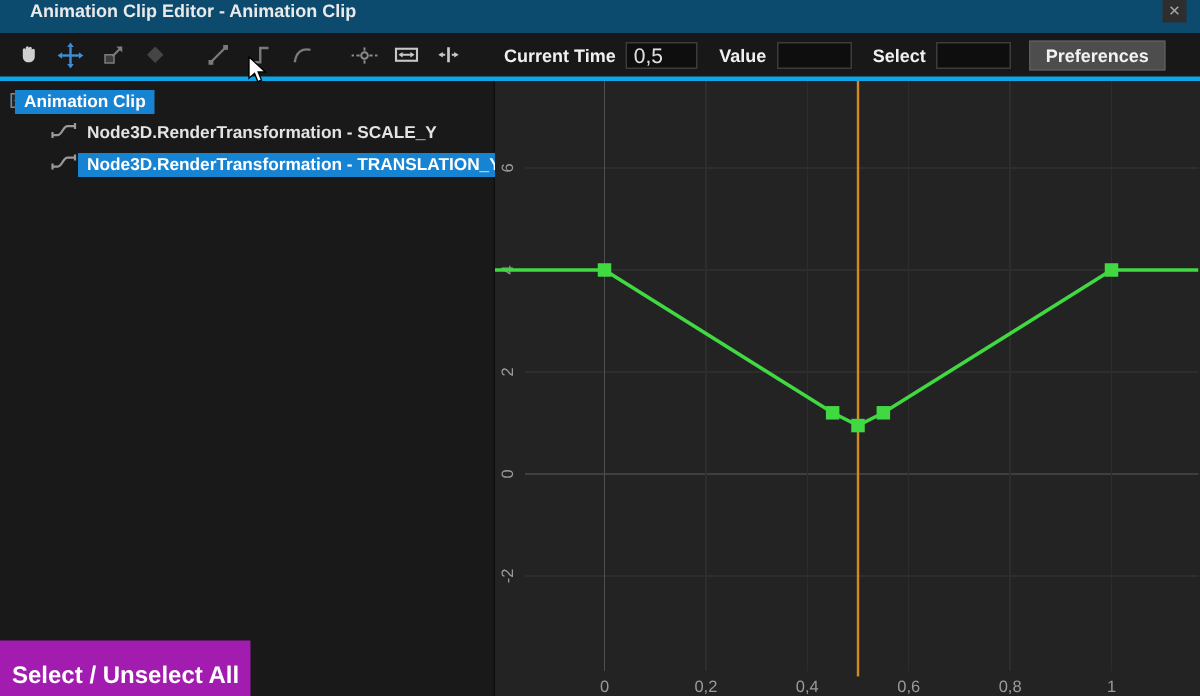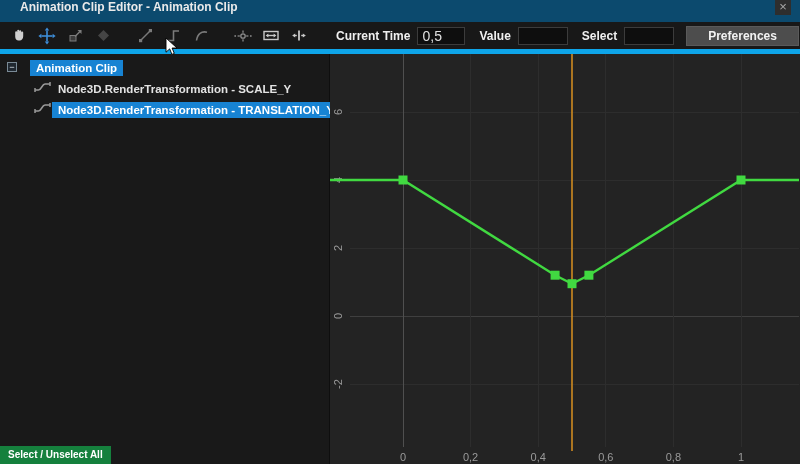--- a/index.html
+++ b/index.html
@@ -8,44 +8,44 @@
   .window { position:relative; width:800px; height:464px; background:#1a1a1a; display:flex; flex-direction:column; }
 
   
   .titlebar { height:22px; background:#0c4a6e; display:flex; align-items:flex-start; flex:0 0 22px; }
   .title { color:#eaeaea; font-size:12px; font-weight:600; padding-left:20px; white-space:nowrap; }
   .close-btn { margin-left:auto; margin-right:9px; width:16px; height:15px; background:#2e2e2e;
     color:#a8a8a8; font-size:13px; line-height:14px; text-align:center; cursor:pointer; }
 
   
   .toolbar { height:32px; flex:0 0 32px; background:#181818; display:flex; align-items:center;
-    padding-left:10px; border-bottom:5px solid #0ea5e9; }
+    padding-left:10px; border-bottom:3px solid #0ea5e9; }
   .tool { width:18px; height:18px; margin-right:10px; display:flex; align-items:center; justify-content:center; flex:0 0 auto; }
   .tool svg { display:block; }
   .tool.gap { margin-left:14px; }
   .tb-label { color:#f0f0f0; font-size:12px; font-weight:600; white-space:nowrap; }
   .ml18{margin-left:18px;} .ml14{margin-left:14px;}
   .tb-input { width:48px; height:18px; margin-left:7px; background:#0e0e0e; border:1px solid #3c3c3c;
     color:#e0e0e0; font-size:14px; padding:0 4px; font-family:inherit; }
   .tb-input.w50 { width:50px; }
   .pref-btn { margin-left:12px; height:20px; background:#4d4d4d; border:1px solid #5a5a5a; color:#f2f2f2;
-    font-size:12px; font-weight:600; padding:0 21px; font-family:inherit; cursor:pointer; }
+    font-size:12px; font-weight:600; padding:0 10px; font-family:inherit; cursor:pointer; }
 
   
   .main { flex:1; display:flex; min-height:0; }
   .tree-panel { position:relative; width:330px; flex:0 0 330px; background:#191919; border-right:1px solid #0e0e0e; }
   .tree-row { position:absolute; height:18px; display:flex; align-items:center; }
   .expander { position:absolute; left:7px; top:8px; width:10px; height:10px; background:#202830;
     border:1px solid #7a8a96; color:#dfe7ee; font-size:9px; line-height:8px; text-align:center; cursor:pointer; }
   .chip { color:#fff; font-size:11.5px; font-weight:600; padding:2px 6px; white-space:nowrap; }
   .chip.sel { background:#1783d3; }
   .row-label { color:#e3e3e3; font-size:11.5px; font-weight:600; white-space:nowrap; padding:2px 6px; }
   .curve-glyph { position:absolute; width:18px; height:14px; }
-  .select-all { position:absolute; left:0; bottom:0; background:#15803d; color:#fff; font-size:10px;
-    font-weight:600; padding:3px 8px 4px 8px; border:none; font-family:inherit; cursor:pointer; }
+  .select-all { position:absolute; left:0; bottom:0; background:#a21caf; color:#fff; font-size:16px;
+    font-weight:600; padding:15px 8px 4px 8px; border:none; font-family:inherit; cursor:pointer; }
 
   .graph-panel { position:relative; width:470px; background:#232323; }
   .graph-panel svg { display:block; }
 
   .cursor { position:absolute; left:165px; top:37px; z-index:50; pointer-events:none; }
 </style>
 </head>
 <body>
 
 <div class="window">
@@ -161,21 +161,21 @@
     <input class="tb-input w50" value="" style="">
     <span class="tb-label ml14">Select</span>
     <input class="tb-input w50" value="" style="">
     <button class="pref-btn">Preferences</button>
   </div>
 
   <div class="main">
 
     <div class="tree-panel">
       <div class="expander">−</div>
-      <div class="tree-row" style="left:30px; top:5px;">
+      <div class="tree-row" style="left:10px; top:5px;">
         <span class="chip sel">Animation Clip</span>
       </div>
 
       <span class="curve-glyph" style="left:34px; top:26px;">
         <svg width="18" height="14" viewBox="0 0 18 14">
             <g stroke="#9a9a9a" stroke-width="1.5" fill="none">
               <path d="M1 10 h3.5 c3 0 3.5 -6 6.5 -6 h5"></path>
               <line x1="1" y1="8" x2="1" y2="12"></line>
               <line x1="16" y1="2" x2="16" y2="6"></line>
             </g>

